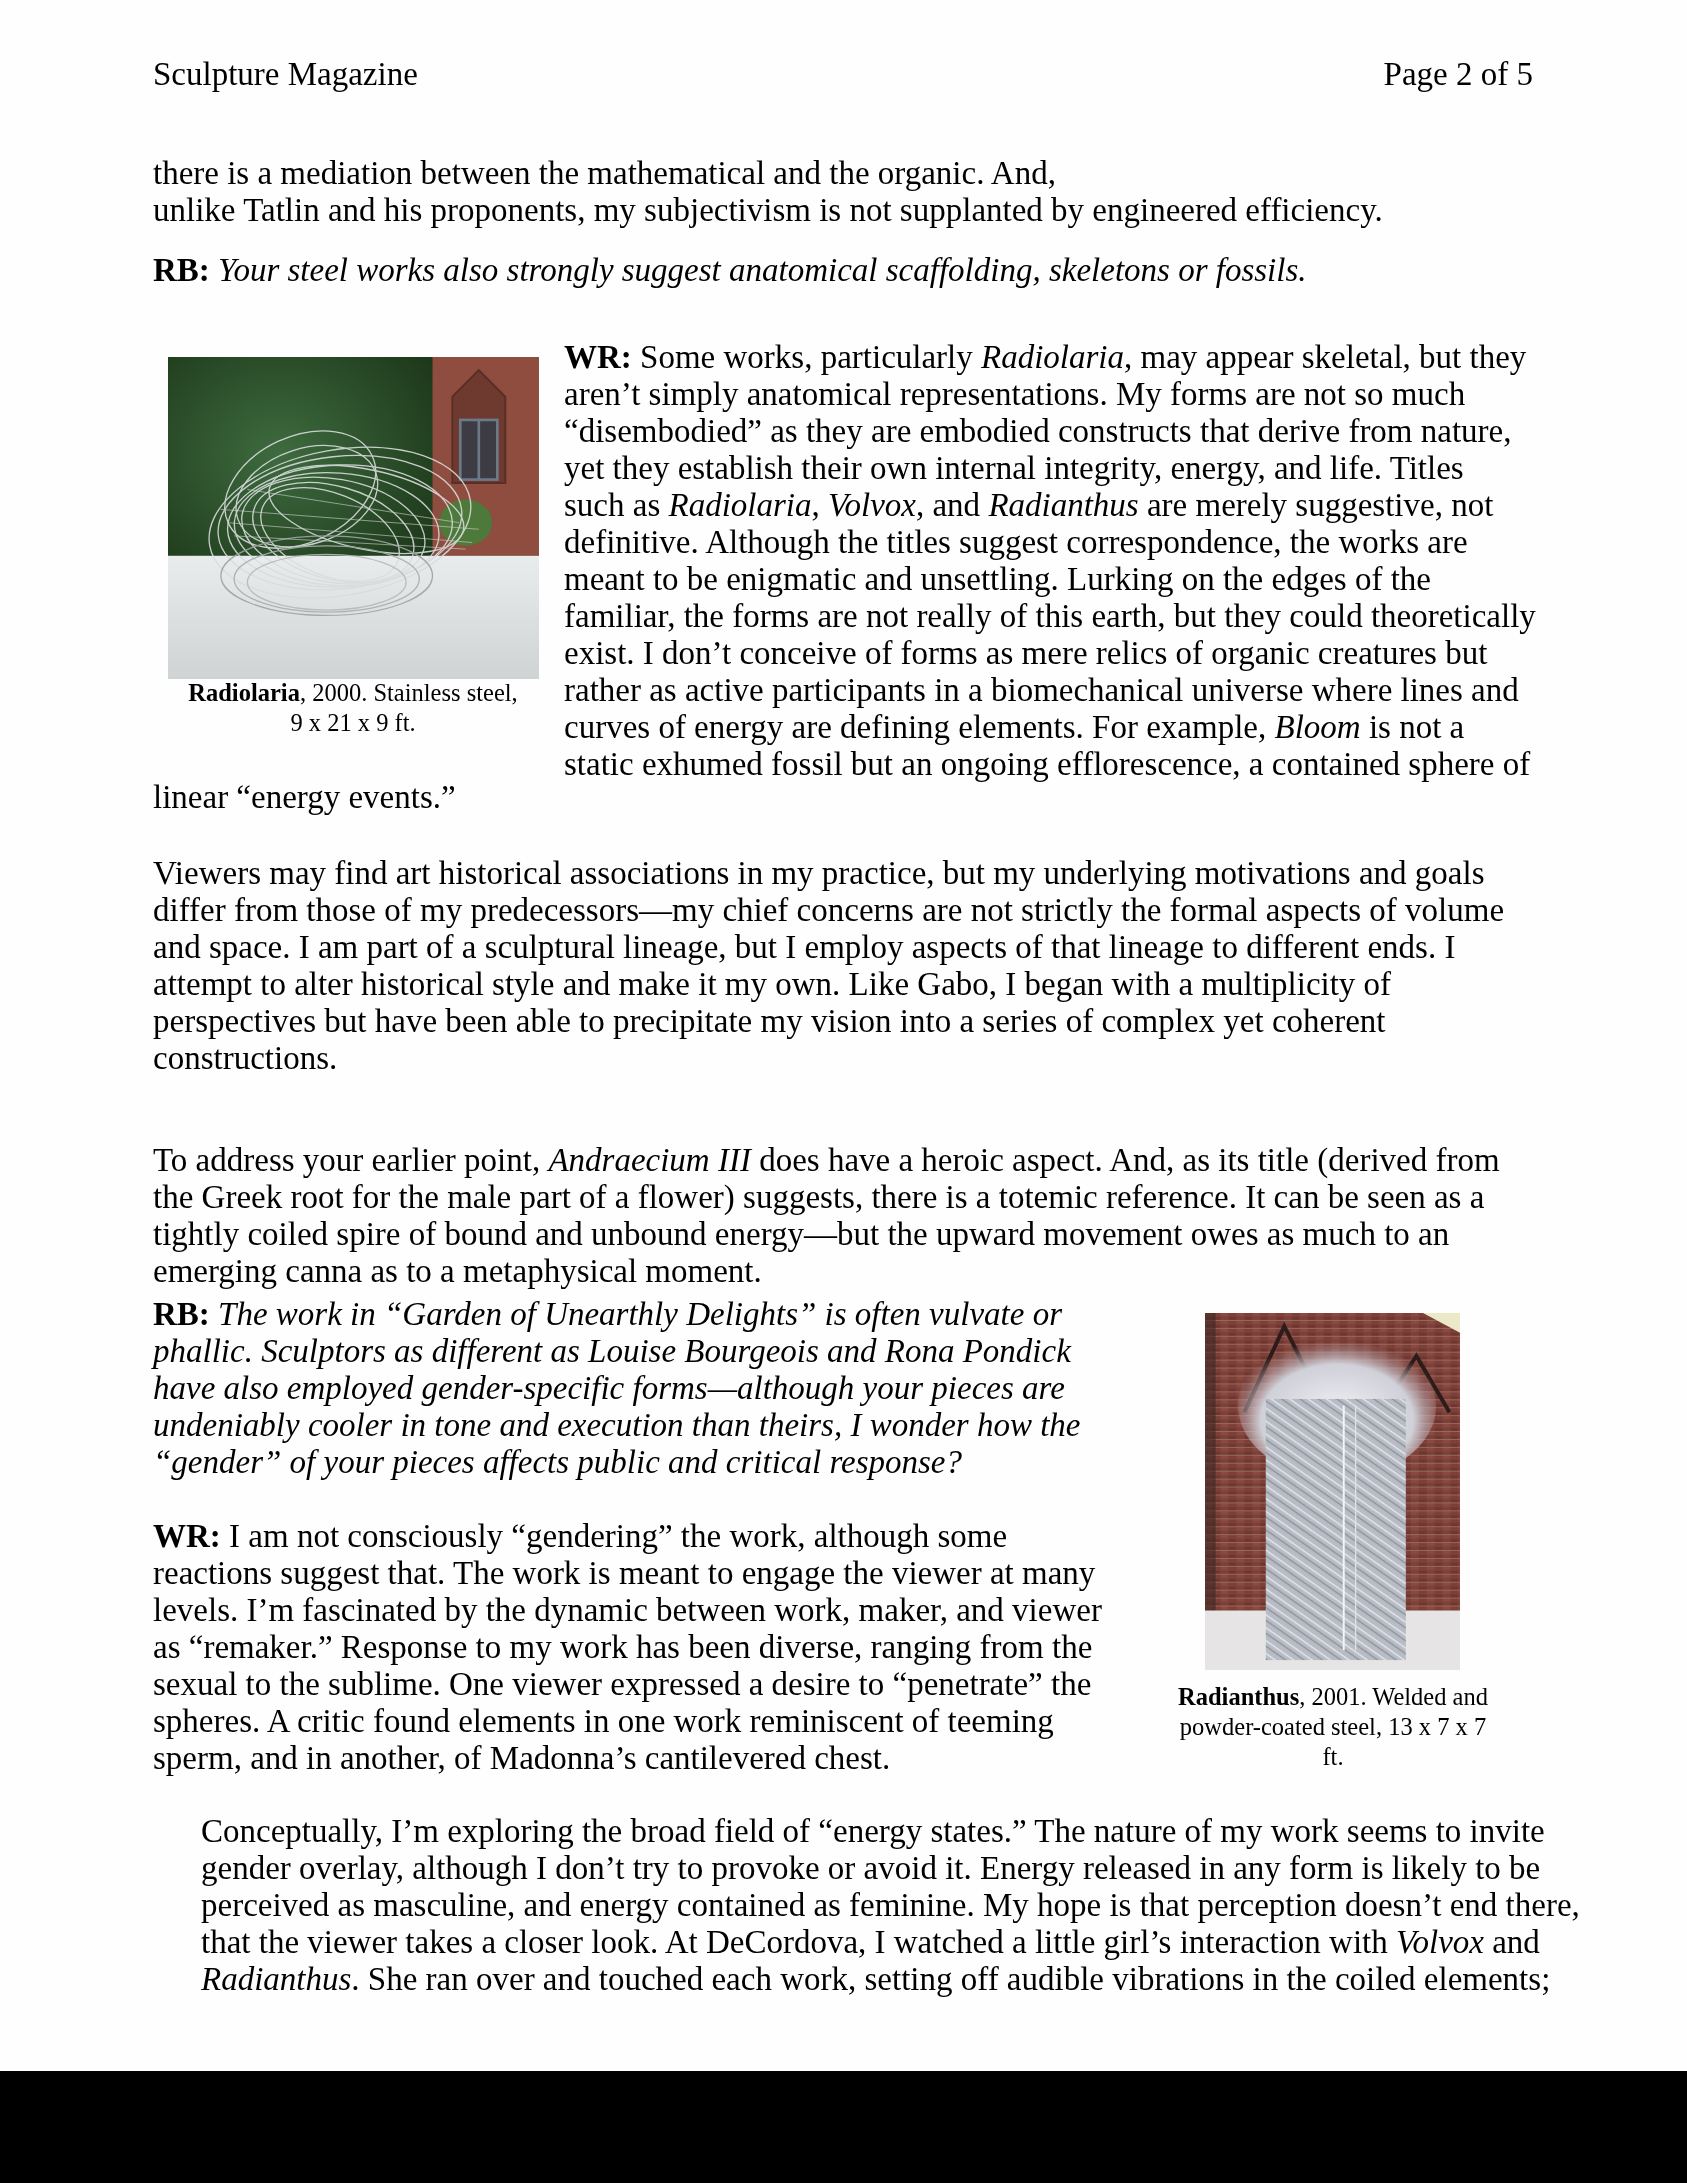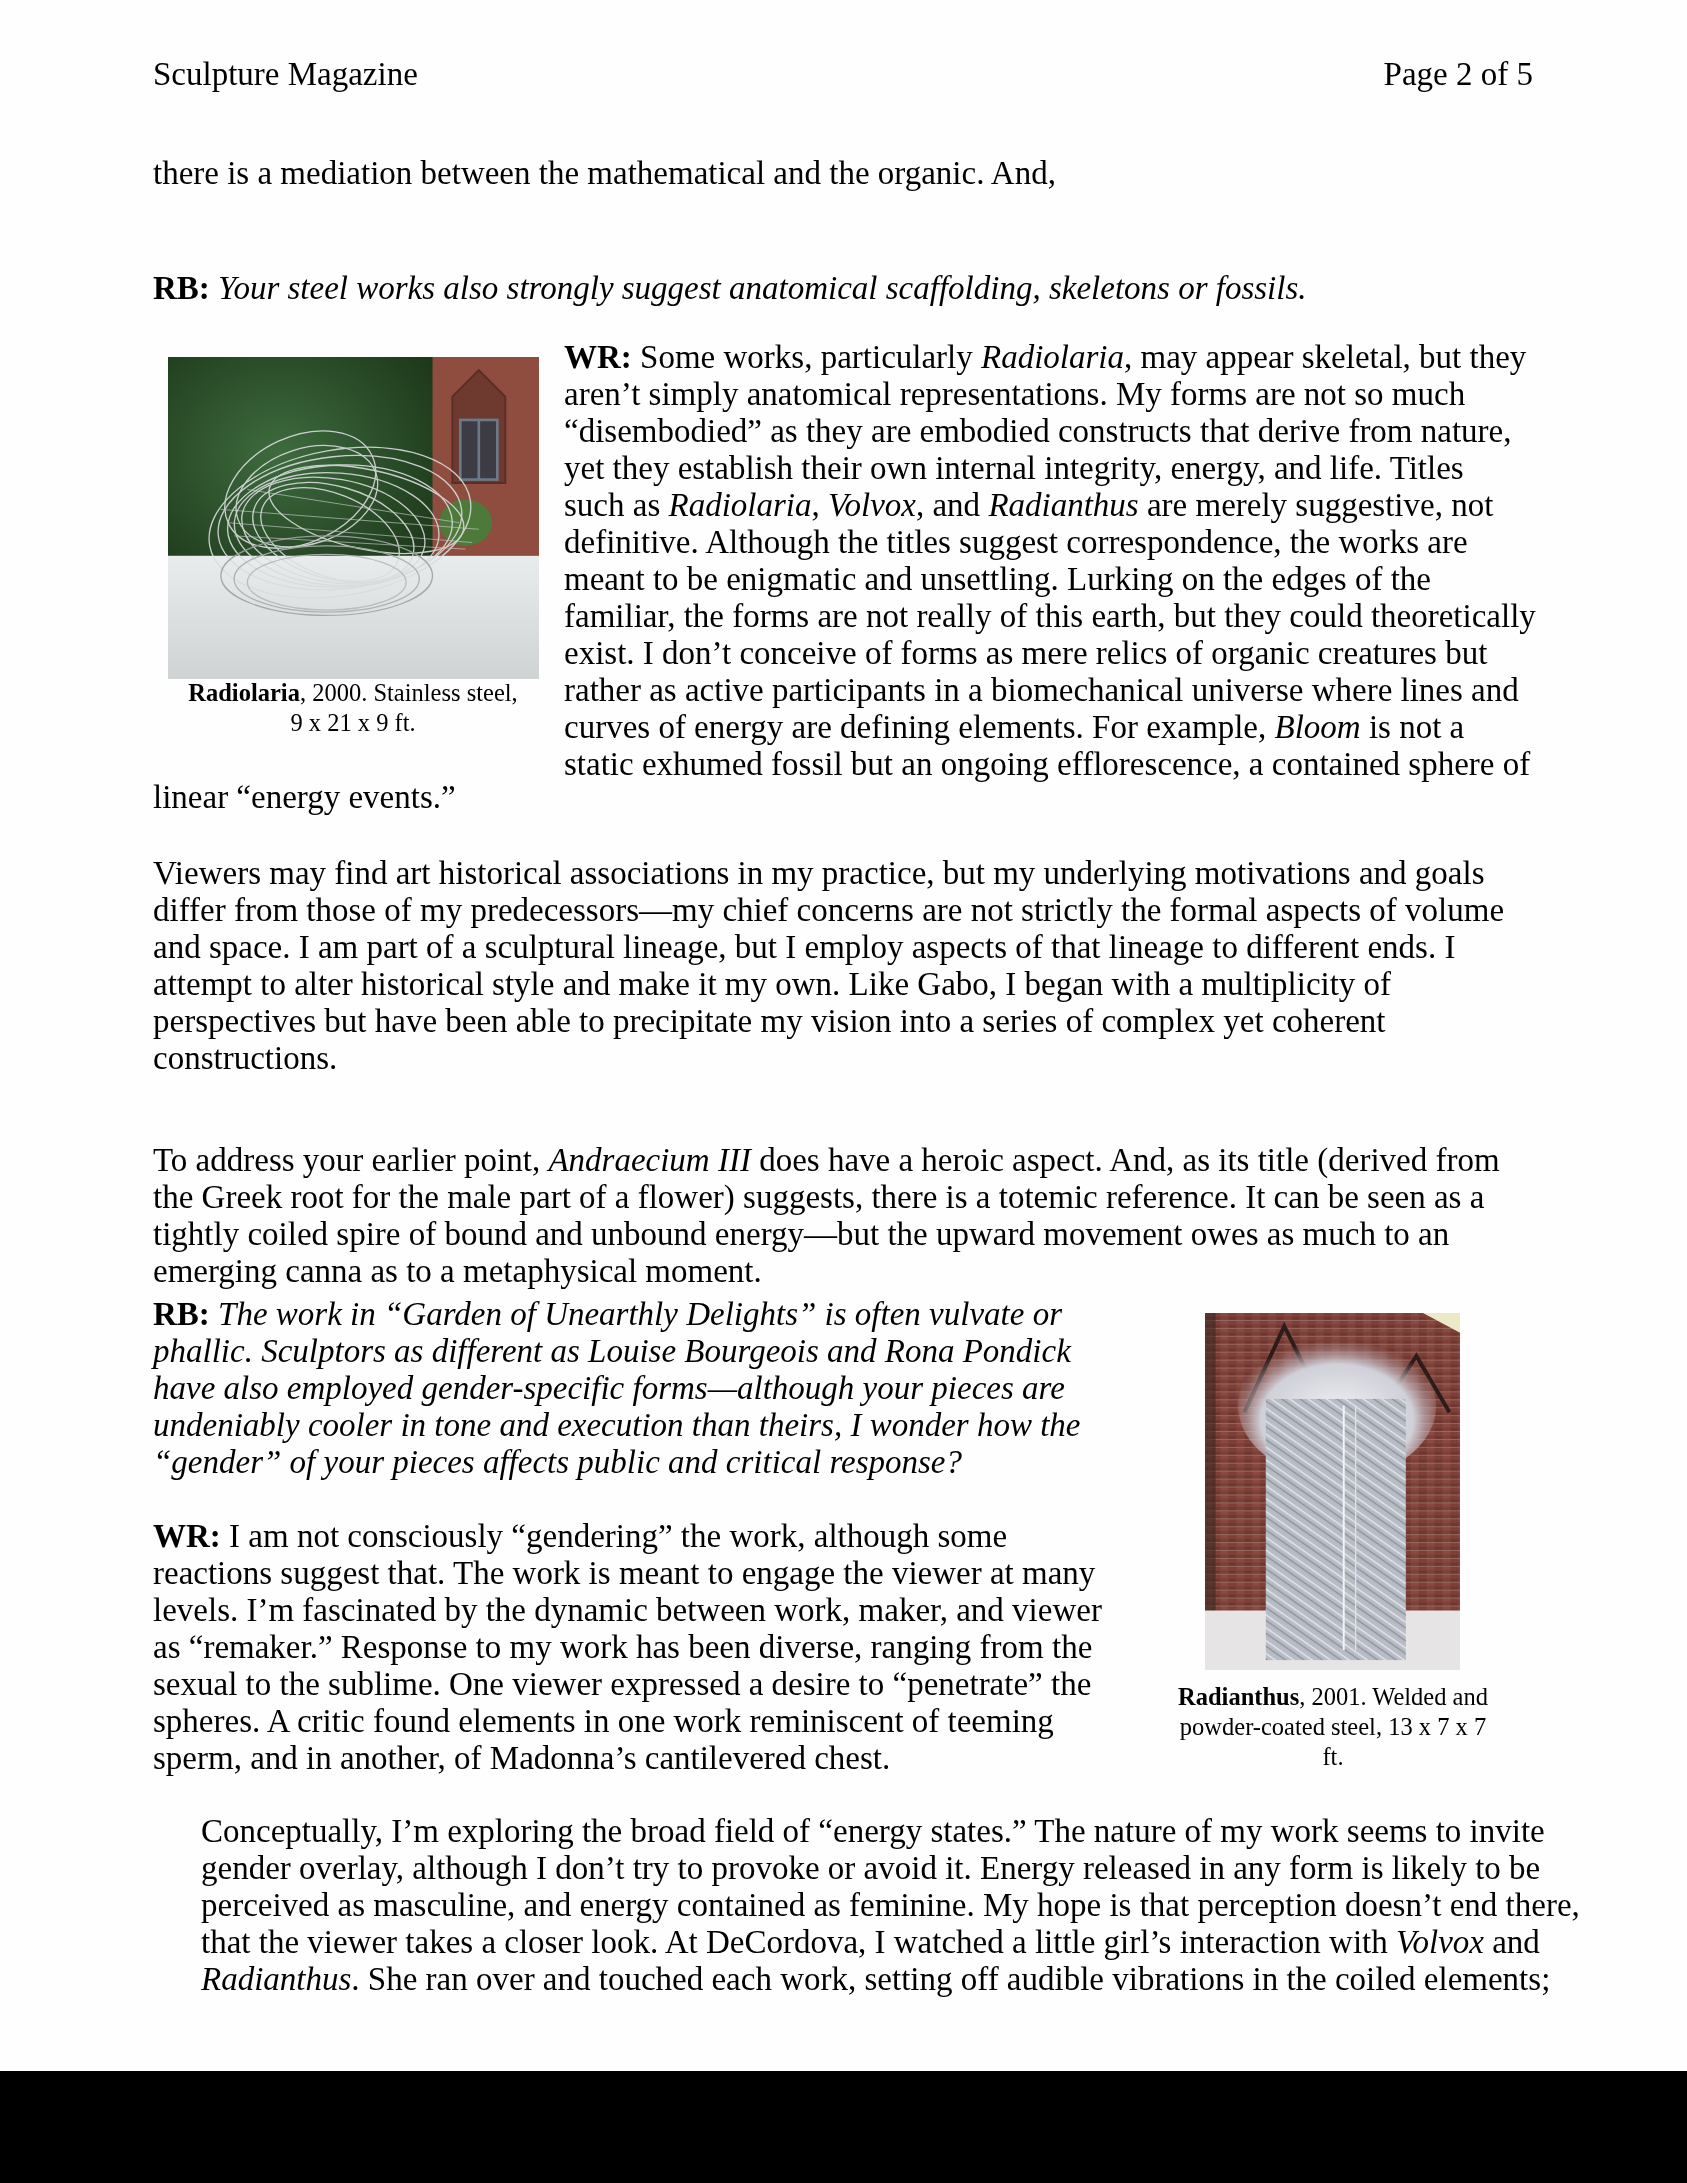--- a/index.html
+++ b/index.html
@@ -22,22 +22,23 @@
 </head>
 <body>
 
 <div class="page">
 
   <div class="hdr hdr-left serif">Sculpture Magazine</div>
   <div class="hdr hdr-right serif">Page 2 of 5</div>
 
   <div class="para serif" style="left:153px; top:155px;">
       <span class="ln"><span>there is a mediation between the mathematical and the organic. And,</span></span>
+      <span class="ln"><span>unlike Tatlin and his proponents, my subjectivism is not supplanted by engineered efficiency.</span></span>
     </div>
-  <div class="para serif" style="left:153px; top:270px;">
+  <div class="para serif" style="left:153px; top:252px;">
       <span class="ln"><span class="b">RB: </span><span class="i">Your steel works also strongly suggest anatomical scaffolding, skeletons or fossils.</span></span>
     </div>
 
   <div class="photo" style="left:168px; top:357px; width:371px; height:322px;">
     <svg viewBox="0 0 561 486" preserveAspectRatio="none">
       <defs>
         <linearGradient id="ground1" x1="0" y1="0" x2="0" y2="1">
           <stop offset="0" stop-color="#e8ecec"></stop>
           <stop offset="1" stop-color="#cfd3d4"></stop>
         </linearGradient>

